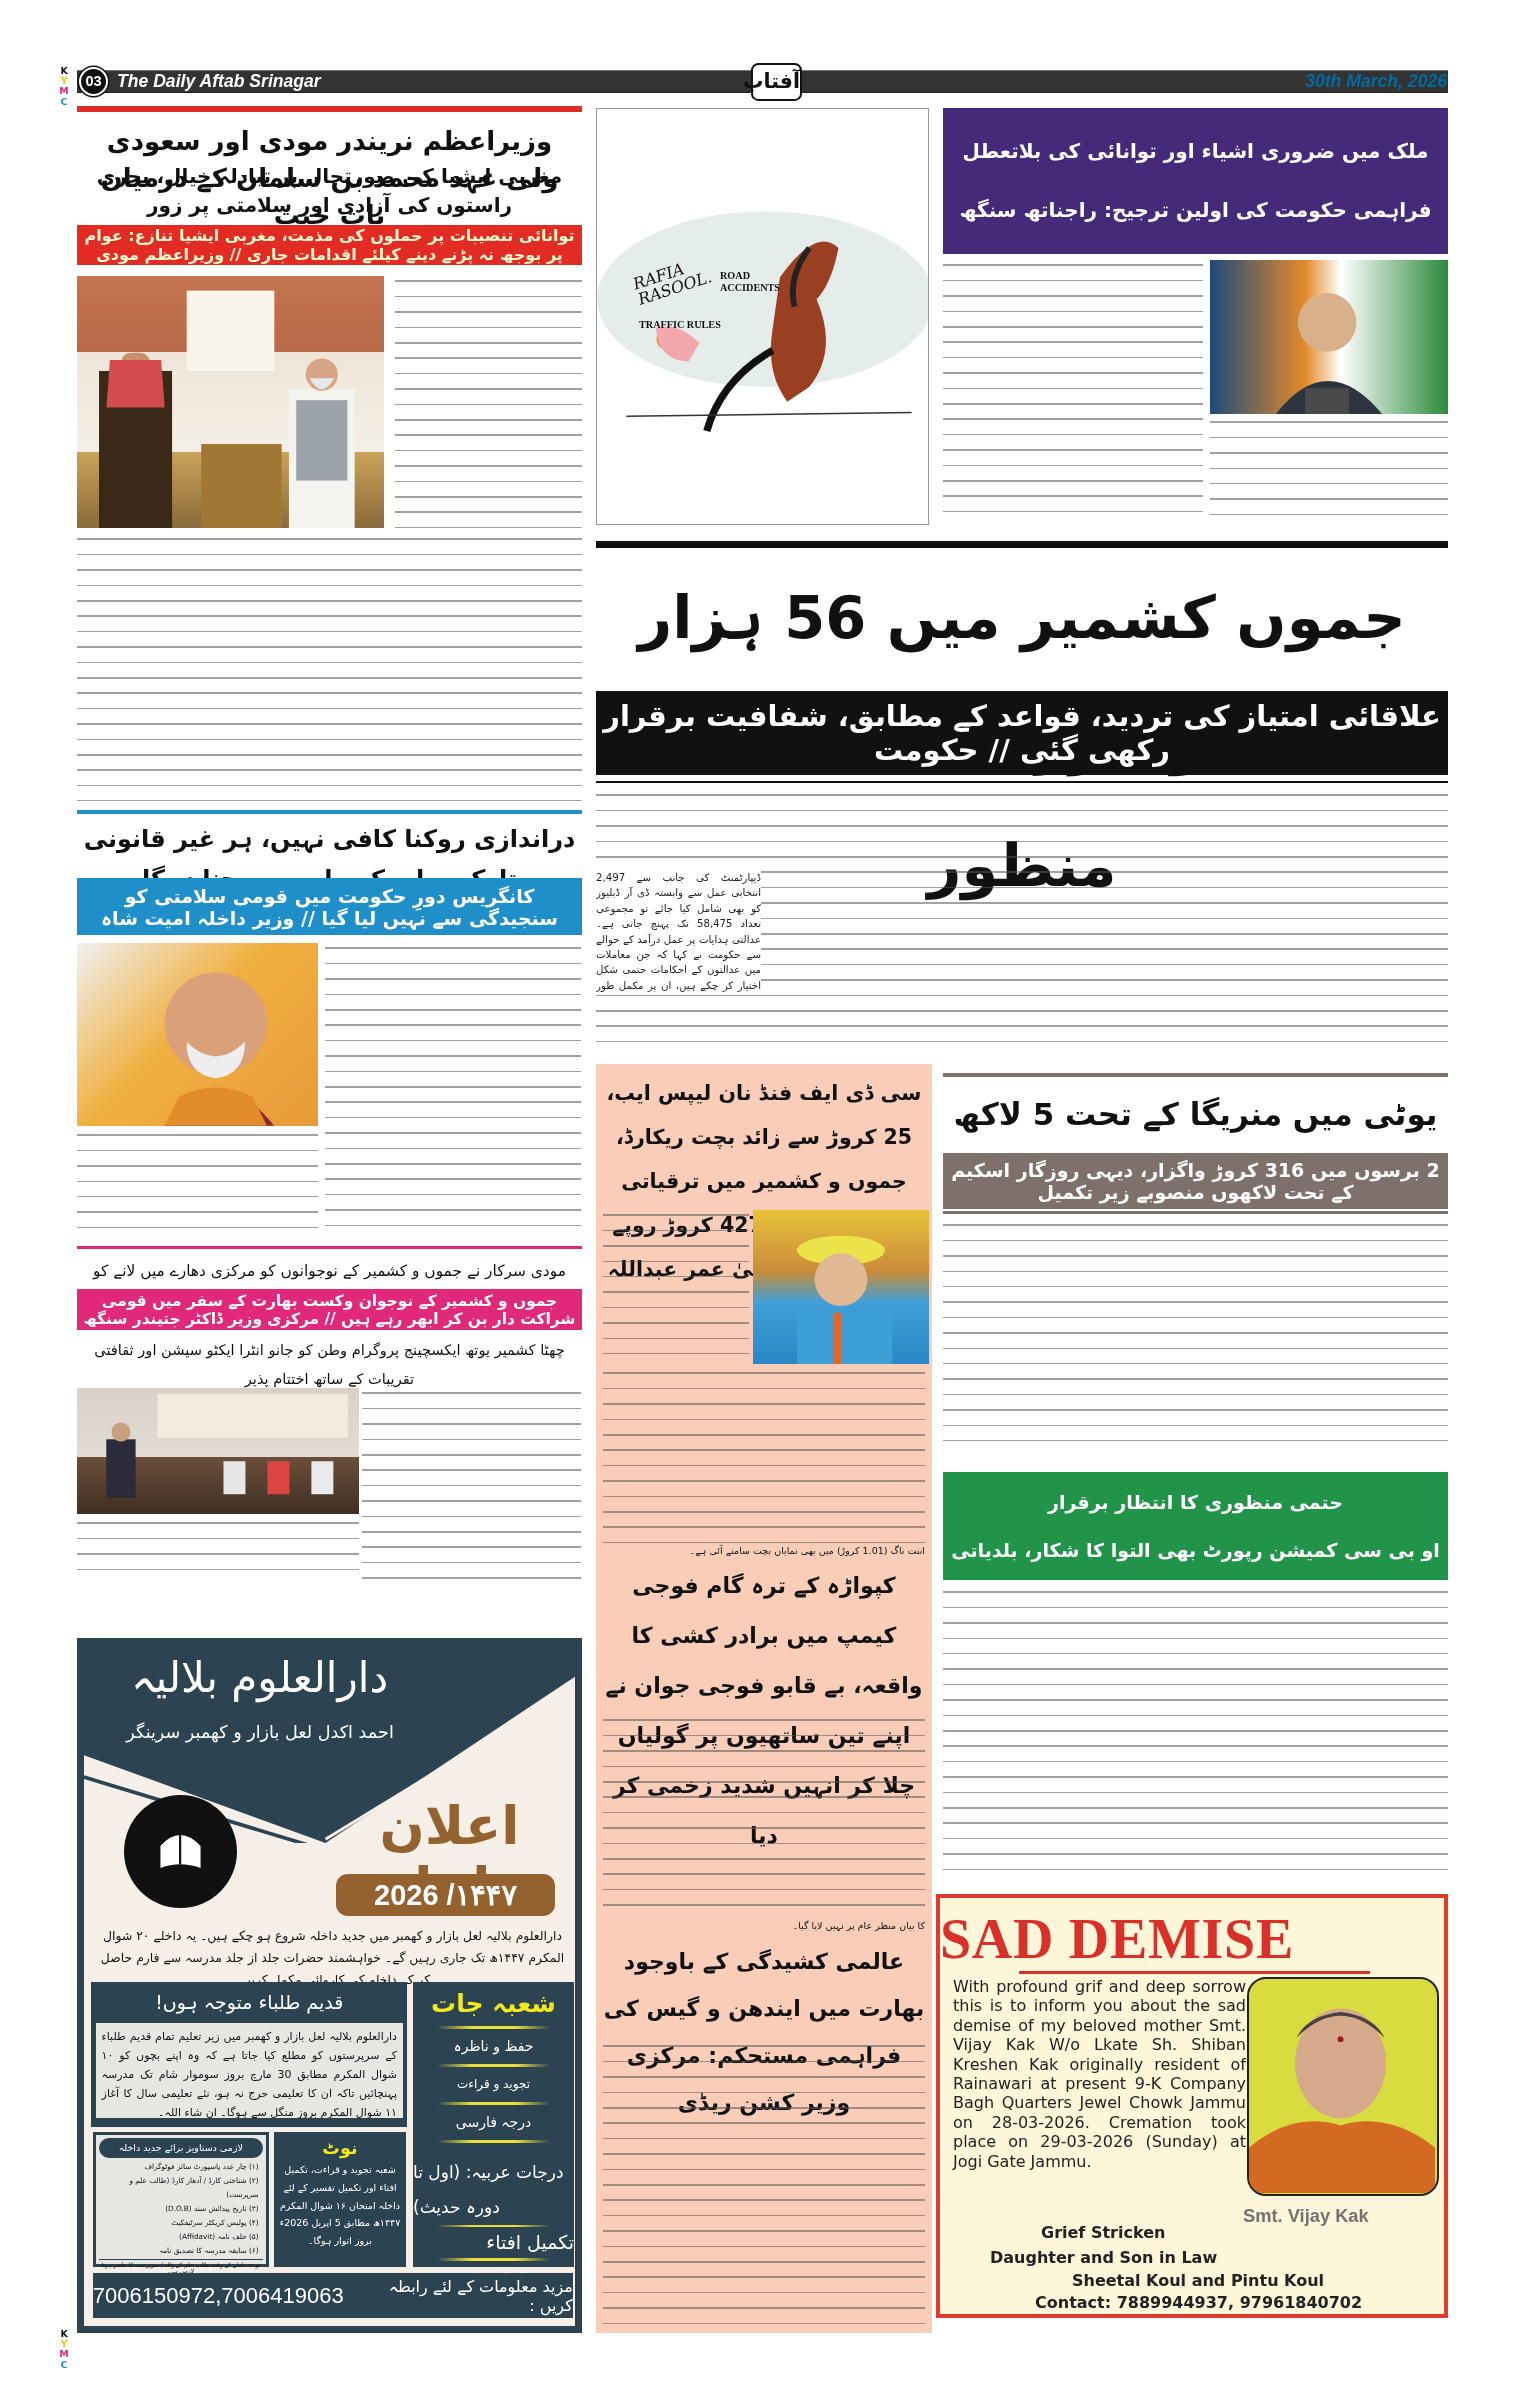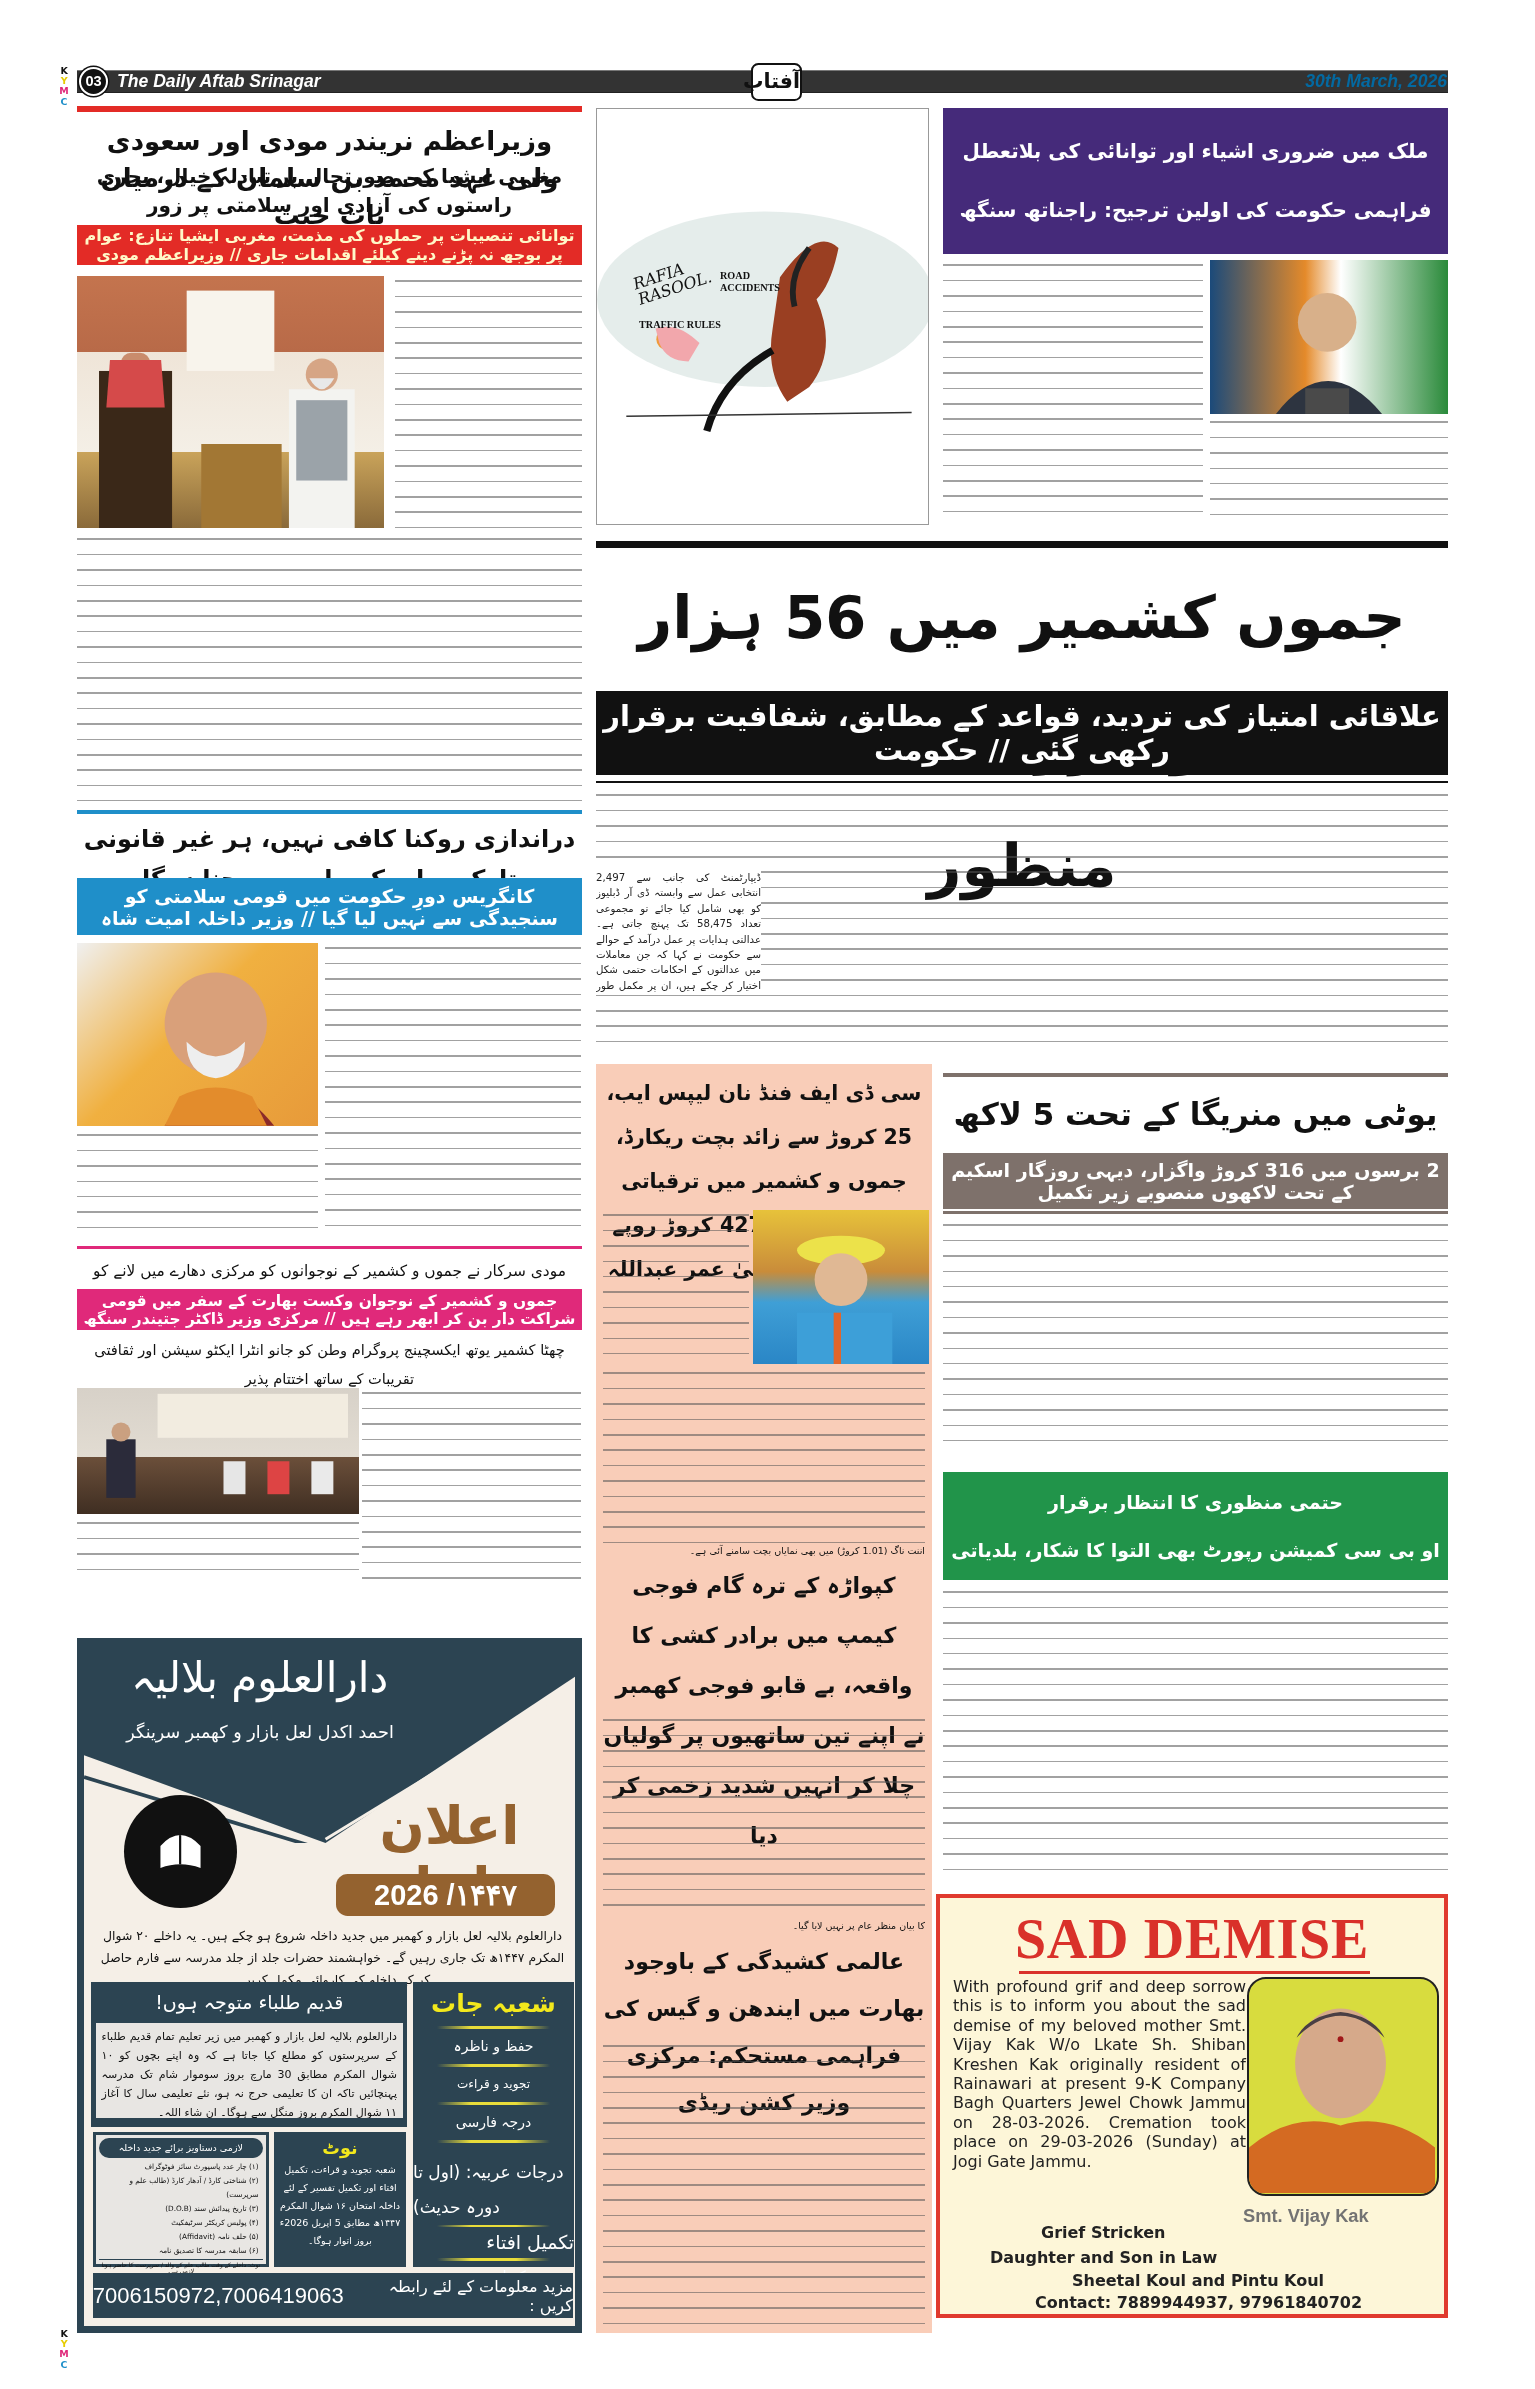--- a/index.html
+++ b/index.html
@@ -24,21 +24,21 @@
 
   
   .hl-black { color:#111; font-weight:bold; text-align:center; direction:rtl; }
   .band { color:#fff; font-weight:bold; text-align:center; direction:rtl; display:flex; align-items:center; justify-content:center; }
 
   
   .photo { position:absolute; overflow:hidden; }
 
   
   .demise { position:absolute; left:936px; top:1894px; width:512px; height:424px; background:#fdf6d8; border:4.4px solid #e03a2e; }
-  .demise-title { position:absolute; left:0; right:0; top:8.8px; text-align:center; font-family:"Liberation Serif", serif; font-weight:bold; font-size:56px; color:#d9312a; letter-spacing:0.7px; }
+  .demise-title { position:absolute; left:0; right:0; top:8.8px; font-family:"Liberation Serif", serif; font-weight:bold; font-size:56px; color:#d9312a; letter-spacing:0.7px; }
   .demise-underline { position:absolute; left:79px; width:351px; top:73px; height:2.9px; background:#d9312a; }
   .demise-body { position:absolute; left:13px; top:79px; width:293px; font-family:"DejaVu Sans", sans-serif; font-size:16px; line-height:19.4px; color:#222; text-align:justify; }
   .demise-photo { position:absolute; left:307px; top:79px; width:192px; height:219px; background:#d8dc3e; border:2.9px solid #222; border-radius:19px; overflow:hidden; }
   .demise-caption { position:absolute; left:303px; top:307px; width:192px; text-align:left; font-family:"Liberation Sans", sans-serif; font-weight:bold; font-size:18.3px; color:#737373; }
   .demise-sign { position:absolute; font-family:"DejaVu Sans", sans-serif; font-weight:bold; font-size:16px; color:#222; white-space:nowrap; }
 
   
   .ad { position:absolute; left:77px; top:1638px; width:505px; height:695px; background:#f5efe7; overflow:hidden; border-left:7.3px solid #2c4452; border-right:7.3px solid #2c4452; border-bottom:7.3px solid #2c4452; }
   .ad-dark { background:#2c4452; color:#fff; }
   .divider-gold { height:2.9px; background: linear-gradient(to right, transparent, #e9dd3a 30%, #e9dd3a 70%, transparent); margin:0 auto; width:70%; }
@@ -227,21 +227,21 @@
     <ellipse cx="120" cy="55" rx="60" ry="20" fill="#ece24a"></ellipse>
     <circle cx="120" cy="95" r="36" fill="#e0b894"></circle>
     <rect x="60" y="140" width="130" height="70" fill="#3d9fd8"></rect>
     <rect x="110" y="140" width="10" height="70" fill="#e2652a"></rect>
   </svg>
 </div>
 <div class="abs textcol lines" style="left:603px;top:1210px;width:146px;height:154px;"></div>
 <div class="abs textcol lines" style="left:603px;top:1368px;width:322px;height:179px;"></div>
 <div class="abs urdu" style="left:603px;top:1545px;width:322px;font-size:9.5px;text-align:right;">اننت ناگ (1.01 کروڑ) میں بھی نمایاں بچت سامنے آئی ہے۔</div>
 
-<div class="abs hl-black" style="left:603px;top:1561px;width:322px;font-size:22px;line-height:50px;">کپواڑہ کے ترہ گام فوجی کیمپ میں برادر کشی کا واقعہ، بے قابو فوجی کھمبر نے اپنے تین ساتھیوں پر گولیاں چلا کر انہیں شدید زخمی کر دیا</div>
+<div class="abs hl-black" style="left:603px;top:1561px;width:322px;font-size:22px;line-height:50px;">کپواڑہ کے ترہ گام فوجی کیمپ میں برادر کشی کا واقعہ، بے قابو فوجی جوان نے اپنے تین ساتھیوں پر گولیاں چلا کر انہیں شدید زخمی کر دیا</div>
 <div class="abs textcol lines" style="left:603px;top:1715px;width:322px;height:197px;"></div>
 <div class="abs urdu" style="left:603px;top:1920px;width:322px;font-size:9.5px;text-align:right;">کا بیان منظر عام پر نہیں لایا گیا۔</div>
 
 <div class="abs hl-black" style="left:603px;top:1938px;width:322px;font-size:22px;line-height:47px;">عالمی کشیدگی کے باوجود بھارت میں ایندھن و گیس کی فراہمی مستحکم: مرکزی وزیر کشن ریڈی</div>
 <div class="abs textcol lines" style="left:603px;top:2041px;width:322px;height:285px;"></div>
 
 <div class="abs" style="left:943px;top:1073px;width:505px;height:4.4px;background:#7e716b"></div>
 <div class="abs hl-black" style="left:943px;top:1081px;width:505px;font-size:31px;line-height:66px;">یوٹی میں منریگا کے تحت 5 لاکھ سے زائد کام جاری</div>
 <div class="abs band" style="left:943px;top:1153px;width:505px;height:56px;background:#7e716b;font-size:19px;">2 برسوں میں 316 کروڑ واگزار، دیہی روزگار اسکیم کے تحت لاکھوں منصوبے زیر تکمیل</div>
 <div class="abs" style="left:943px;top:1211px;width:505px;height:2.9px;background:#7e716b"></div>

